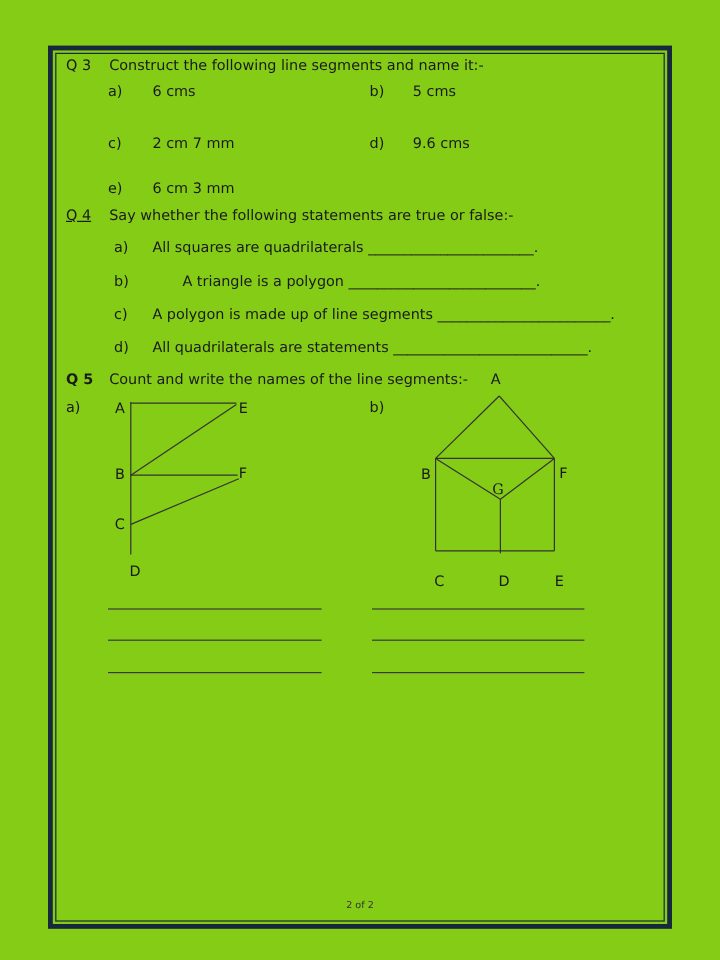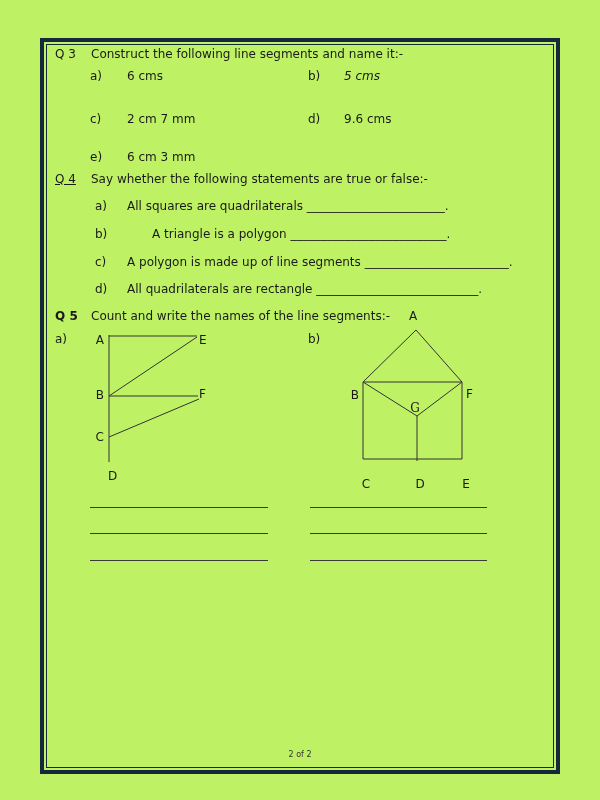--- a/index.html
+++ b/index.html
@@ -1,19 +1,19 @@
 <!DOCTYPE html>
 <html><head>
 <meta charset="utf-8">
 <style>
   html,body { margin:0; padding:0; background:#ffffff; }
   .page {
     position:relative;
     width:600px; height:800px;
-    background:#bef264;
+    background:#84cc16;
     font-family:"DejaVu Sans","Liberation Sans",sans-serif;
     font-size:12px;
     color:#1a1a1a;
     overflow:hidden;
   }
   .frame {
     position:absolute; left:40px; top:38px;
     width:520px; height:736px;
     box-sizing:border-box;
     border:4px solid #16283C;
@@ -38,41 +38,41 @@
   <div class="frame">
     <div class="frame-inner"></div>
   </div>
 
   <span class="t" style="left:55px; top:47px;">Q 3</span>
   <span class="t" style="left:91px; top:47px;">Construct the following line segments and name it:-</span>
 
   <span class="t" style="left:90px;  top:69px;">a)</span>
   <span class="t" style="left:127px; top:69px;">6 cms</span>
   <span class="t" style="left:308px; top:69px;">b)</span>
-  <span class="t" style="left:344px; top:69px;font-style:italic;">5 cms</span>
+  <span class="t" style="left:344px; top:69px;">5 cms</span>
 
   <span class="t" style="left:90px;  top:112px;">c)</span>
   <span class="t" style="left:127px; top:112px;">2 cm 7 mm</span>
   <span class="t" style="left:308px; top:112px;">d)</span>
   <span class="t" style="left:344px; top:112px;">9.6 cms</span>
 
   <span class="t" style="left:90px;  top:150px;">e)</span>
   <span class="t" style="left:127px; top:150px;">6 cm 3 mm</span>
 
   <span class="t" style="left:55px; top:172px;text-decoration:underline;">Q 4</span>
   <span class="t" style="left:91px; top:172px;">Say whether the following statements are true or false:-</span>
 
   <span class="t" style="left:95px;  top:199px;">a)</span>
   <span class="t" style="left:127px; top:199px;">All squares are quadrilaterals _______________________.</span>
   <span class="t" style="left:95px;  top:227px;">b)</span>
   <span class="t" style="left:127px; top:227px;margin-left:25px;">A triangle is a polygon __________________________.</span>
   <span class="t" style="left:95px;  top:255px;">c)</span>
   <span class="t" style="left:127px; top:255px;">A polygon is made up of line segments ________________________.</span>
   <span class="t" style="left:95px;  top:282px;">d)</span>
-  <span class="t" style="left:127px; top:282px;">All quadrilaterals are rectangle ___________________________.</span>
+  <span class="t" style="left:127px; top:282px;">All quadrilaterals are statements ___________________________.</span>
 
   <span class="t" style="left:55px; top:309px;font-weight:bold;">Q 5</span>
   <span class="t" style="left:91px; top:309px;">Count and write the names of the line segments:-</span>
 
   <span class="t" style="left:55px;  top:332px;">a)</span>
   <span class="t" style="left:308px; top:332px;">b)</span>
 
   <svg class="fig" style="left:88px; top:326px;" width="130" height="165">
     <line x1="21" y1="9" x2="21" y2="136"></line>
     <line x1="21" y1="10" x2="109" y2="10"></line>

